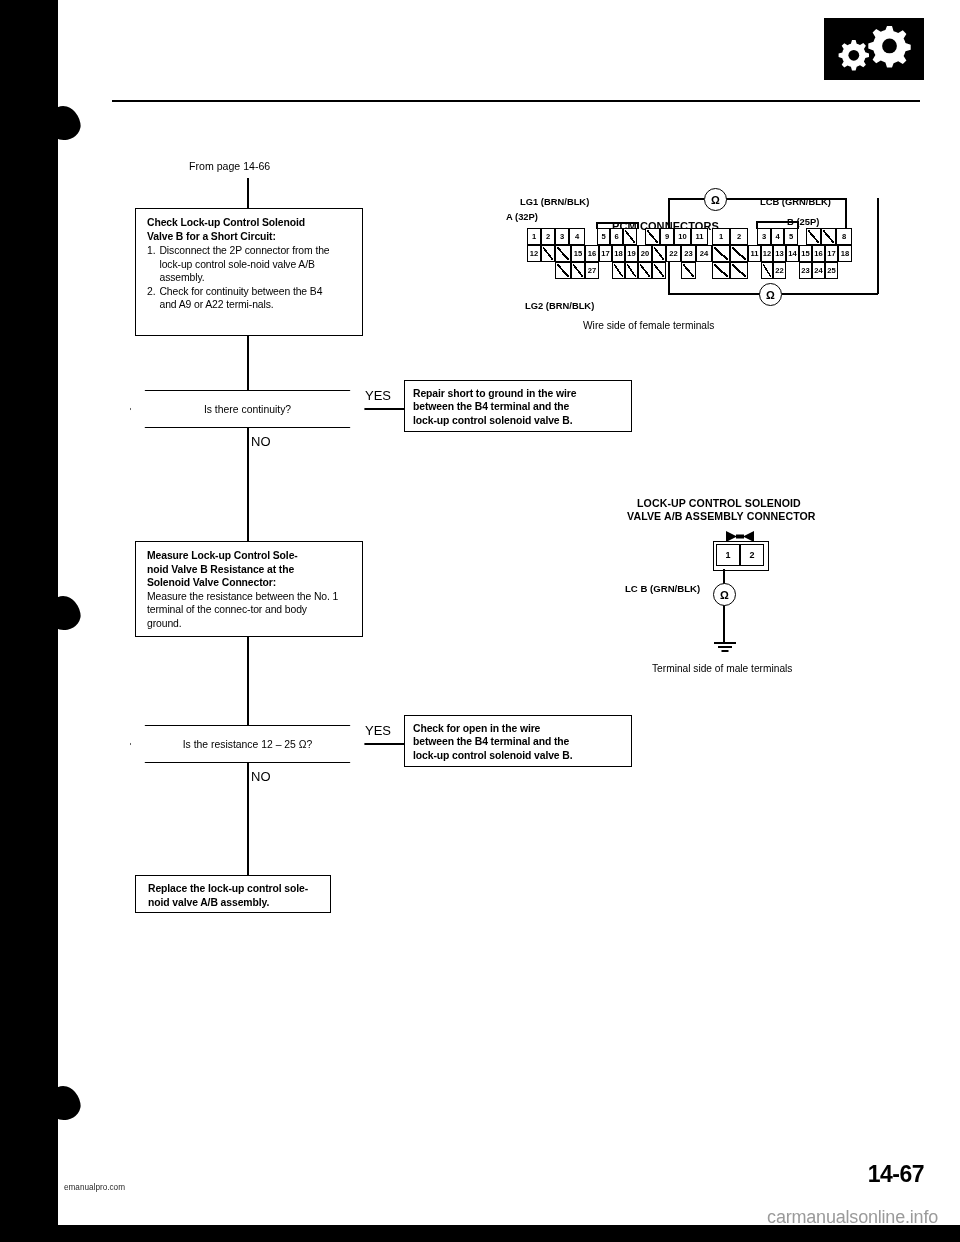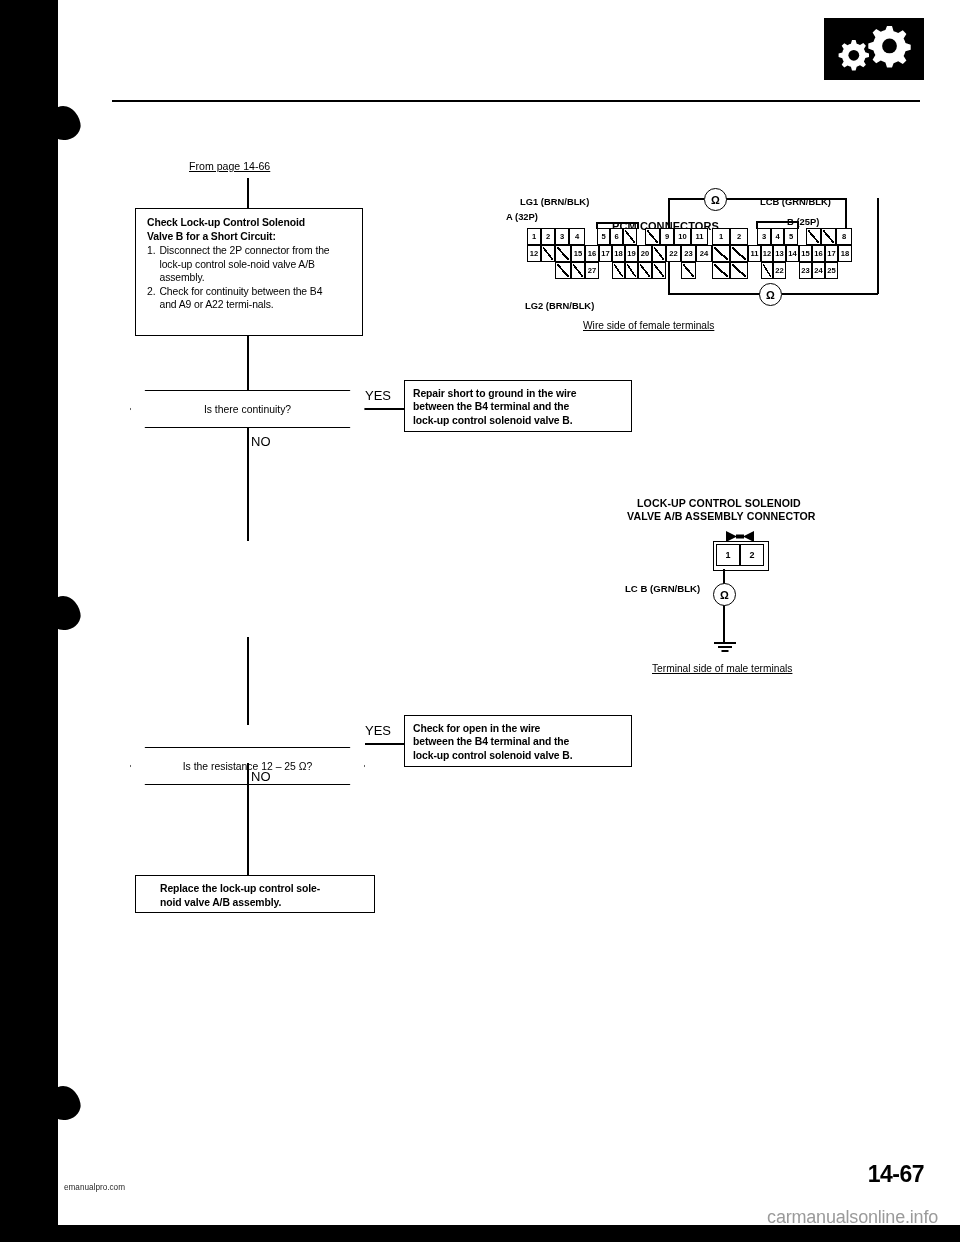--- a/index.html
+++ b/index.html
@@ -57,21 +57,21 @@
   }
   .hex .lbl{
     position:absolute;inset:0;display:flex;align-items:center;justify-content:center;
     font-size:10.4px;z-index:2;
   }
   .branch-lbl{position:absolute;font-size:13px;}
 
   
   .dtitle{position:absolute;font-weight:bold;font-size:10.6px;letter-spacing:.1px;}
   .dlabel{position:absolute;font-weight:bold;font-size:9.4px;letter-spacing:0px;}
-  .caption{position:absolute;font-size:10.2px;text-decoration:underline;}
+  .caption{position:absolute;font-size:10.2px;}
 
   
   .conn{position:absolute;}
   .cell{
     position:absolute;box-sizing:border-box;border:1.1px solid #000;background:#fff;
     font-size:7.6px;font-weight:bold;line-height:1;
     display:flex;align-items:center;justify-content:center;
   }
   .cell.blank{color:transparent;}
   .cell.blank::after{
@@ -176,40 +176,48 @@
   <div class="branch-lbl" style="left:251px;top:434px;">NO</div>
 
   <div class="fbox bold" style="left:404px;top:380px;width:228px;height:52px;padding:6px 8px;line-height:1.28;">
     <div>Repair short to ground in the wire</div>
     <div>between the B4 terminal and the</div>
     <div>lock-up control solenoid valve B.</div>
   </div>
 
   <div class="vline" style="left:247px;top:428px;height:113px;"></div>
 
+  <div class="fbox" style="left:135px;top:541px;width:228px;height:96px;">
+    <div style="font-weight:bold;">
+      <div>Measure Lock-up Control Sole-</div>
+      <div>noid Valve B Resistance at the</div>
+      <div>Solenoid Valve Connector:</div>
+    </div>
+    <div>Measure the resistance between the No. 1 terminal of the connec-tor and body ground.</div>
+  </div>
 
   <div class="vline" style="left:247px;top:637px;height:88px;"></div>
 
-  <div class="hex" style="left:130px;top:747px;width:235px;text-decoration:underline;">
+  <div class="hex" style="left:130px;top:725px;width:235px;text-decoration:underline;">
     <div class="shape"></div>
     <div class="lbl">Is the resistance 12 – 25 Ω?</div>
   </div>
   <div class="hline" style="left:365px;top:743px;width:40px;"></div>
   <div class="branch-lbl" style="left:365px;top:723px;">YES</div>
   <div class="branch-lbl" style="left:251px;top:769px;">NO</div>
 
   <div class="fbox bold just" style="left:404px;top:715px;width:228px;height:52px;padding:6px 8px;line-height:1.28;">
     <div>Check for open in the wire</div>
     <div>between the B4 terminal and the</div>
     <div>lock-up control solenoid valve B.</div>
   </div>
 
   <div class="vline" style="left:247px;top:763px;height:112px;"></div>
 
-  <div class="fbox bold" style="left:135px;top:875px;width:240px;height:38px;padding:6px 24px;line-height:1.3;">
+  <div class="fbox bold" style="left:135px;top:875px;width:196px;height:38px;padding:6px 12px;line-height:1.3;">
     <div>Replace the lock-up control sole-</div>
     <div>noid valve A/B assembly.</div>
   </div>
 
   <div class="dtitle" style="left:612px;top:180px;font-size:11px;margin-top:40px;">PCM CONNECTORS</div>
   <div class="dlabel" style="left:520px;top:196px;">LG1 (BRN/BLK)</div>
   <div class="dlabel" style="left:506px;top:211px;">A (32P)</div>
   <div class="dlabel" style="left:760px;top:196px;">LCB (GRN/BLK)</div>
   <div class="dlabel" style="left:787px;top:216px;">B (25P)</div>
   <div class="dlabel" style="left:525px;top:300px;">LG2 (BRN/BLK)</div>

